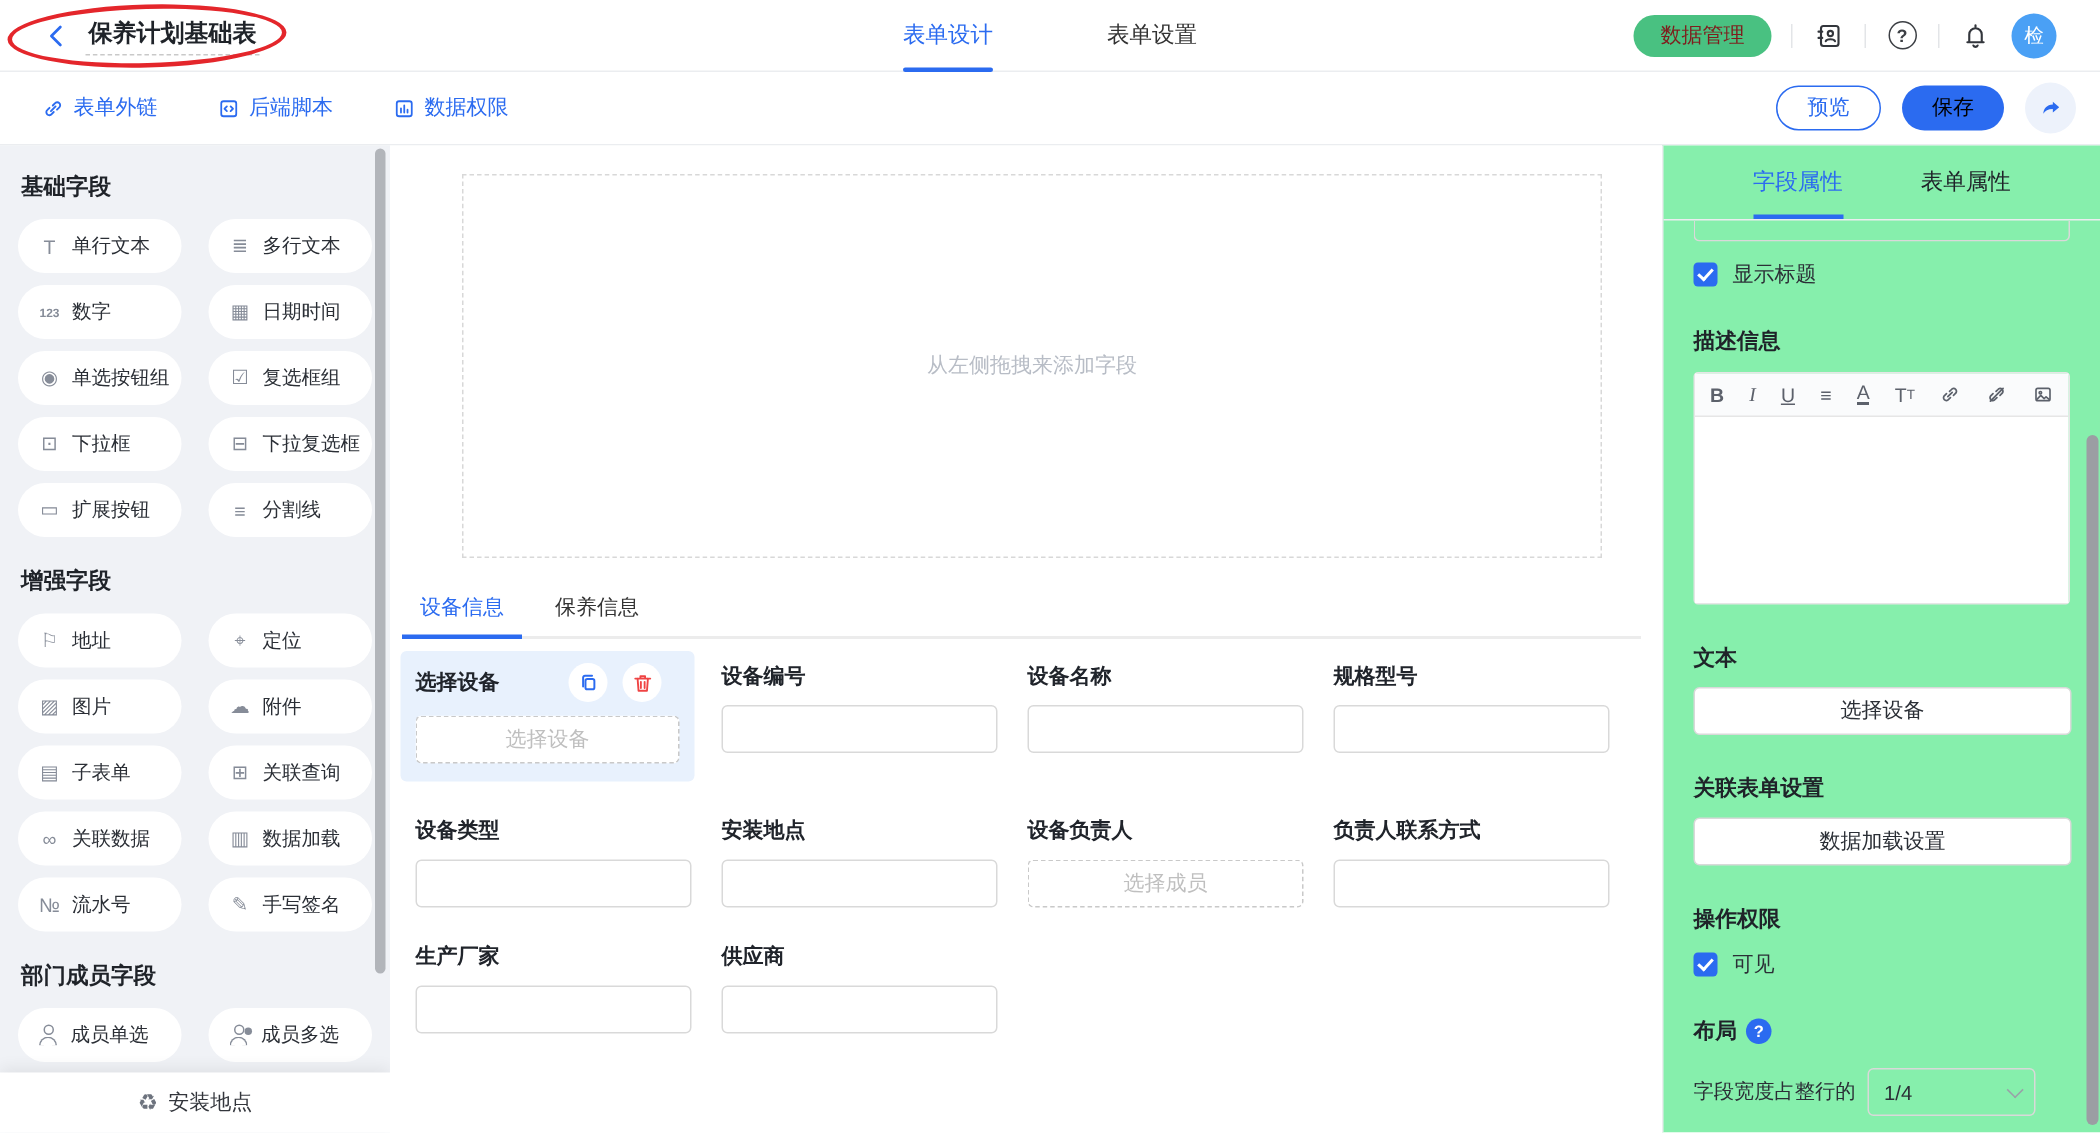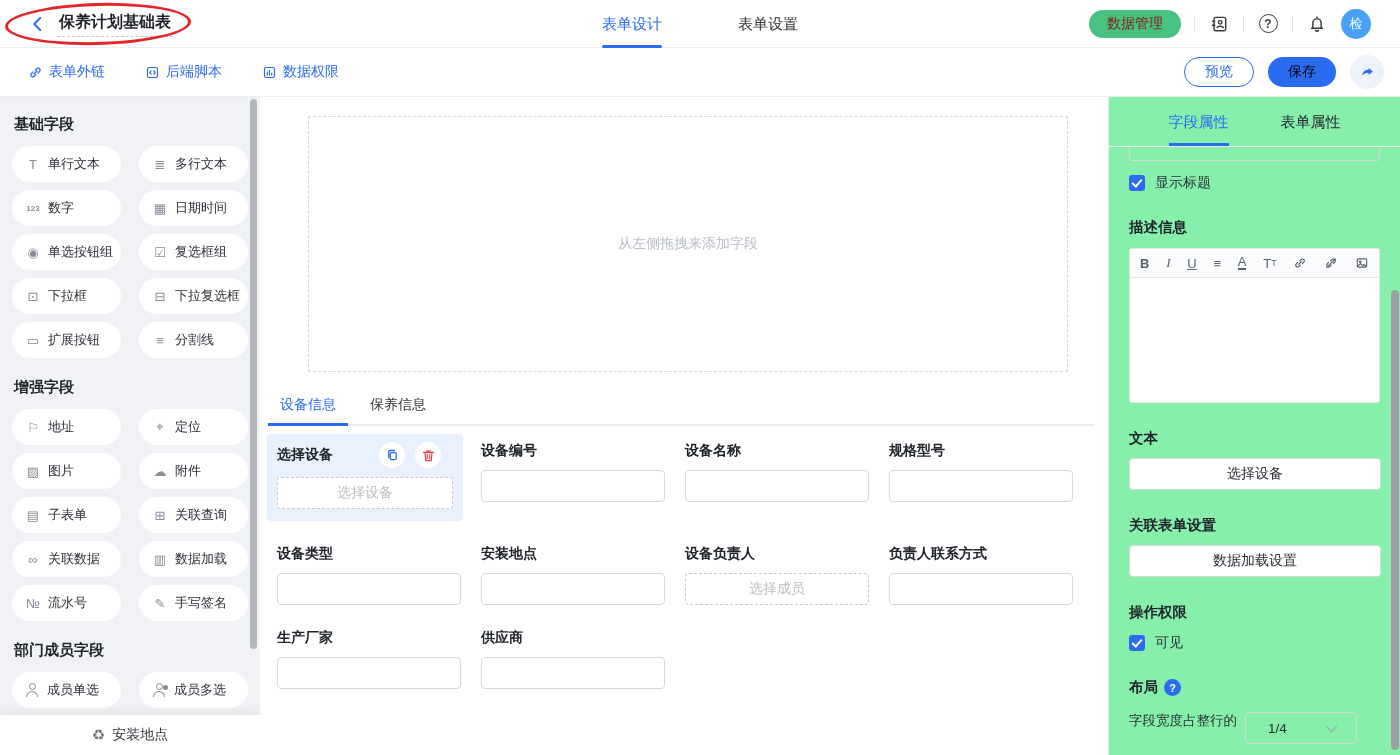--- a/index.html
+++ b/index.html
@@ -83,23 +83,23 @@
   .psec-title { font-weight:bold; font-size:14.5px; margin-top:26px; display:flex; align-items:center; gap:6px; }
   .editor { margin-top:11px; border:1px solid #e6e6e6; border-radius:3px; }
   .editor-toolbar { height:29px; background:#fafbfc; border-bottom:1px solid #e6e6e6; display:flex; align-items:center; justify-content:space-between; padding:0 10px; color:#5c616b; }
   .etool { font-size:13px; cursor:pointer; display:flex; align-items:center; }
   .etool.b { font-weight:bold; } .etool.i { font-style:italic; font-family:"Liberation Serif",serif; }
   .etool.u { text-decoration:underline; } .etool.a { border-bottom:2px solid #5c616b; line-height:12px; }
   .etool.sz { font-size:13px; } .etool.sz small { font-size:9px; }
   .editor-area { height:124px; background:#fff; }
   .pbtn { margin-top:10px; width:252px; height:32px; border:1px solid #d9d9d9; border-radius:4px; background:#fff; font-size:14px; color:#2b2f36; cursor:pointer; }
   .q-circle { width:17px; height:17px; border-radius:50%; background:#2b6bf0; color:#fff; font-size:11px; font-weight:bold; display:flex; align-items:center; justify-content:center; }
-  .layout-row { display:flex; margin-top:15px; gap:8px; }
+  .layout-row { display:flex; align-items:center; margin-top:15px; gap:8px; }
   .layout-label { font-size:13.5px; color:#2b2f36; white-space:nowrap; }
-  .select { width:112px; height:32px; border:1px solid #d9d9d9; border-radius:4px; display:flex; align-items:center; padding:0 22px; cursor:pointer; font-size:13.5px; color:#2b2f36; }
+  .select { width:112px; height:32px; border:1px solid #d9d9d9; border-radius:4px; display:flex; align-items:center; padding:0 10px; cursor:pointer; font-size:13.5px; color:#2b2f36; }
   .select .chev { margin-left:auto; width:8px; height:8px; border-right:1.6px solid #9aa0a8; border-bottom:1.6px solid #9aa0a8; transform:rotate(45deg) translateY(-2px); }
   .win-scroll { position:absolute; right:1px; top:193px; width:8px; height:460px; background:#9b9ea3; border-radius:4px; }
 
   svg.sic { display:block; }
 </style>
 </head>
 <body>
 
 <div class="header">
   <span class="back">

